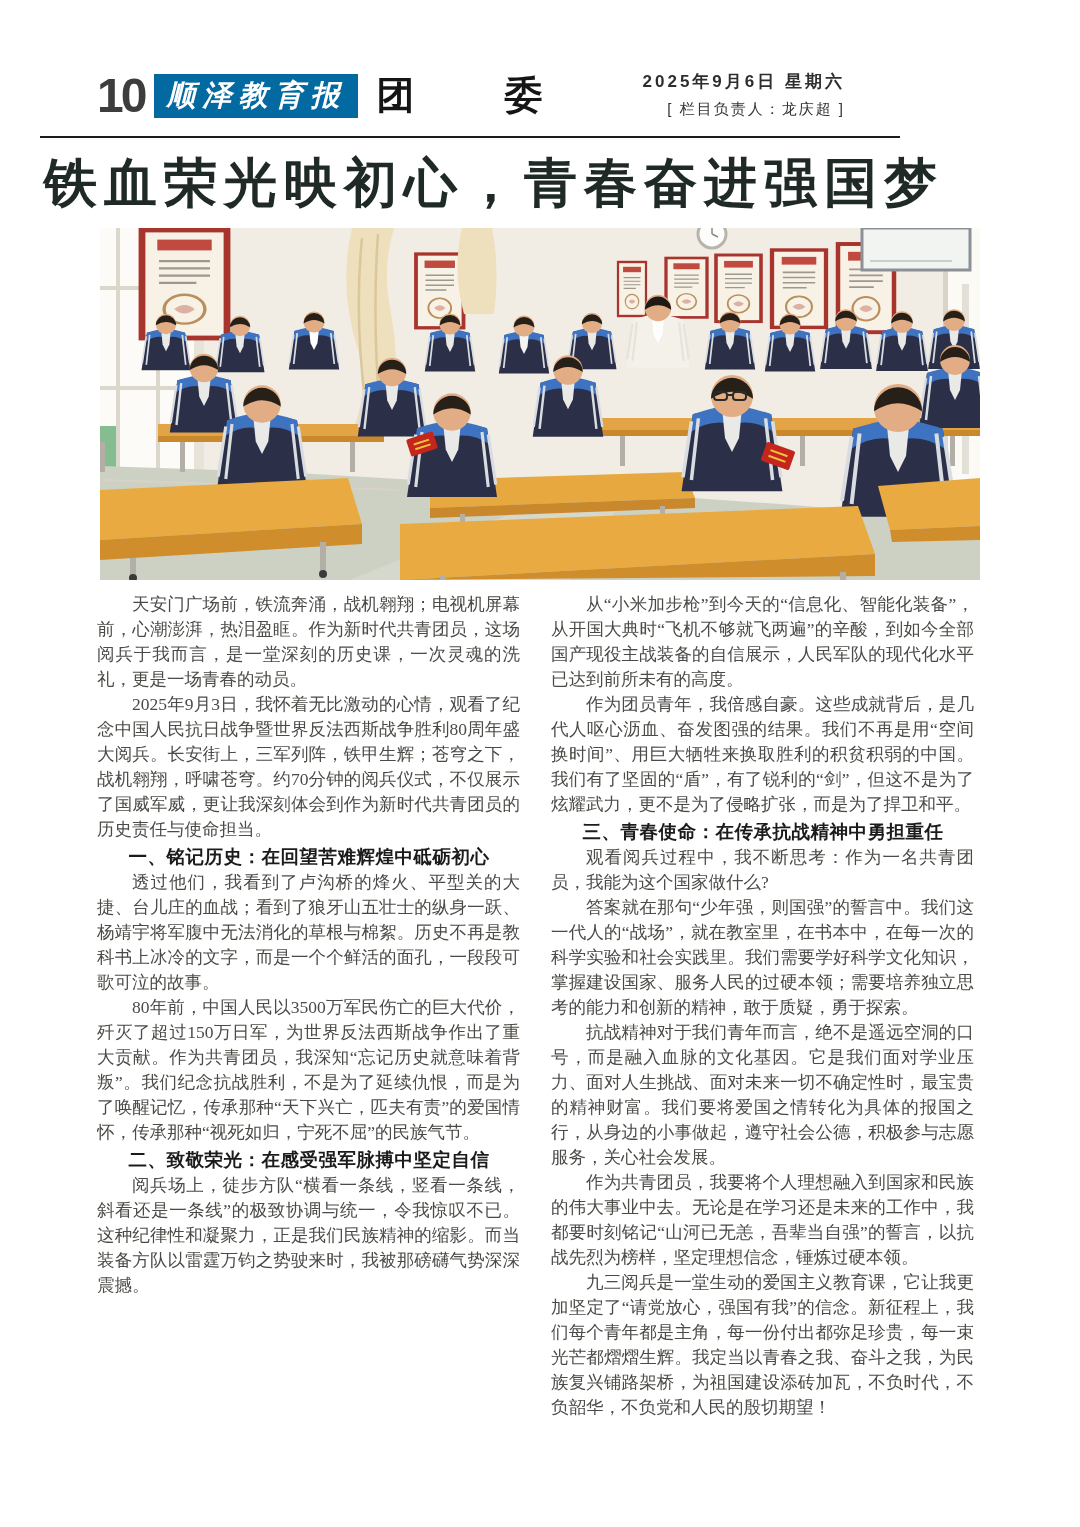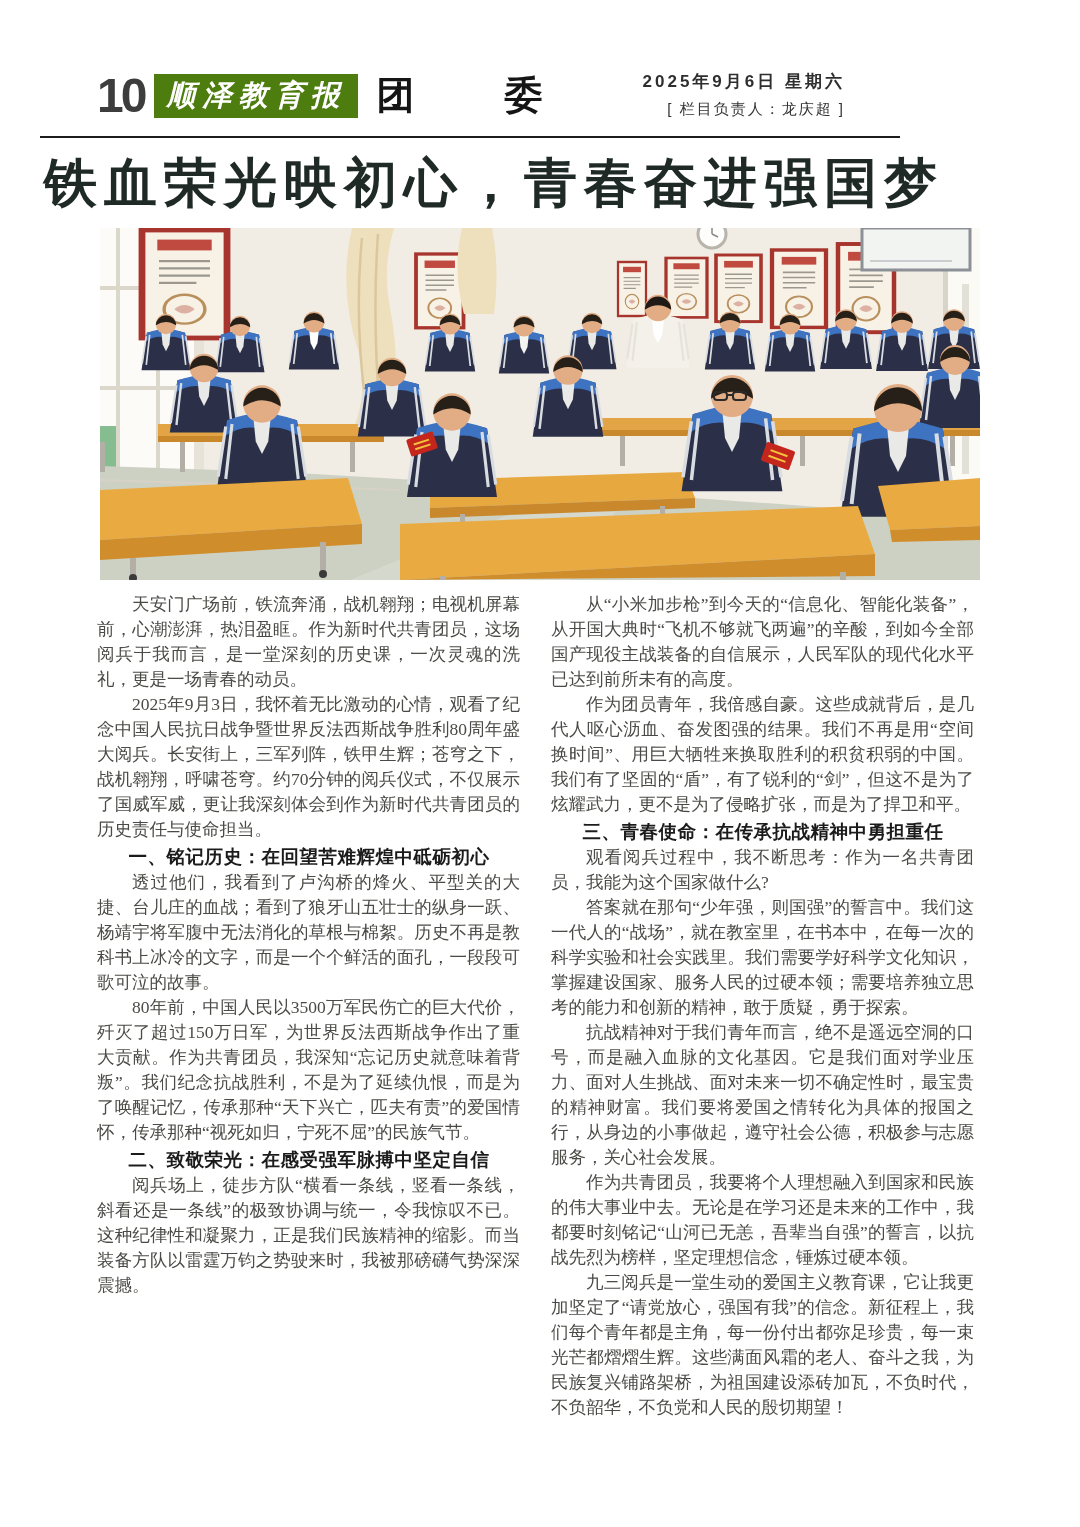--- a/index.html
+++ b/index.html
@@ -6,21 +6,21 @@
   body{width:1080px;height:1527px;overflow:hidden;
        font-family:"Liberation Serif","DejaVu Serif",serif;color:#4a4a46;}
   .page{position:relative;width:940px;height:1527px;background:#fff;}
 
   
   .header{position:absolute;left:97px;right:95px;top:70px;display:flex;
           justify-content:space-between;align-items:flex-start;}
   .mast-left{display:flex;align-items:center;}
   .page-num{font-family:"Liberation Sans",sans-serif;font-weight:bold;
             font-size:48px;line-height:46px;color:#3d3d3d;letter-spacing:-3px;}
-  .mast-box{background:#4d7c0f;color:#fff;margin-left:10px;
+  .mast-box{background:#0369a1;color:#fff;margin-left:10px;
             font-family:"DejaVu Serif",serif;font-weight:bold;font-style:italic;
             font-size:29px;line-height:29px;padding:7px 12px 8px;letter-spacing:7px;}
   .section-name{font-family:"Liberation Sans",sans-serif;font-weight:bold;
             font-size:38px;color:#151515;margin-left:18px;letter-spacing:26px;}
   .mast-right{text-align:right;font-family:"Liberation Sans",sans-serif;color:#2e2e2e;}
   .mast-date{font-size:17px;font-weight:bold;letter-spacing:3px;}
   .mast-editor{font-size:15px;margin-top:7px;letter-spacing:2px;color:#333;}
   .header-rule{position:absolute;left:40px;right:40px;top:136px;height:2px;
             background:#1c1c1c;}
 
@@ -198,17 +198,17 @@
         <p class="body-para">阅兵场上，徒步方队“横看一条线，竖看一条线，斜看还是一条线”的极致协调与统一，令我惊叹不已。这种纪律性和凝聚力，正是我们民族精神的缩影。而当装备方队以雷霆万钧之势驶来时，我被那磅礴气势深深震撼。</p>
       </div>
     <div class="col">
         <p class="body-para">从“小米加步枪”到今天的“信息化、智能化装备”，从开国大典时“飞机不够就飞两遍”的辛酸，到如今全部国产现役主战装备的自信展示，人民军队的现代化水平已达到前所未有的高度。</p>
         <p class="body-para">作为团员青年，我倍感自豪。这些成就背后，是几代人呕心沥血、奋发图强的结果。我们不再是用“空间换时间”、用巨大牺牲来换取胜利的积贫积弱的中国。我们有了坚固的“盾”，有了锐利的“剑”，但这不是为了炫耀武力，更不是为了侵略扩张，而是为了捍卫和平。</p>
         <p class="sec-heading">三、青春使命：在传承抗战精神中勇担重任</p>
         <p class="body-para">观看阅兵过程中，我不断思考：作为一名共青团员，我能为这个国家做什么?</p>
         <p class="body-para">答案就在那句“少年强，则国强”的誓言中。我们这一代人的“战场”，就在教室里，在书本中，在每一次的科学实验和社会实践里。我们需要学好科学文化知识，掌握建设国家、服务人民的过硬本领；需要培养独立思考的能力和创新的精神，敢于质疑，勇于探索。</p>
         <p class="body-para">抗战精神对于我们青年而言，绝不是遥远空洞的口号，而是融入血脉的文化基因。它是我们面对学业压力、面对人生挑战、面对未来一切不确定性时，最宝贵的精神财富。我们要将爱国之情转化为具体的报国之行，从身边的小事做起，遵守社会公德，积极参与志愿服务，关心社会发展。</p>
         <p class="body-para">作为共青团员，我要将个人理想融入到国家和民族的伟大事业中去。无论是在学习还是未来的工作中，我都要时刻铭记“山河已无恙，吾辈当自强”的誓言，以抗战先烈为榜样，坚定理想信念，锤炼过硬本领。</p>
-        <p class="body-para">九三阅兵是一堂生动的爱国主义教育课，它让我更加坚定了“请党放心，强国有我”的信念。新征程上，我们每个青年都是主角，每一份付出都弥足珍贵，每一束光芒都熠熠生辉。这些满面风霜的老人、奋斗之我，为民族复兴铺路架桥，为祖国建设添砖加瓦，不负时代，不负韶华，不负党和人民的殷切期望！</p>
+        <p class="body-para">九三阅兵是一堂生动的爱国主义教育课，它让我更加坚定了“请党放心，强国有我”的信念。新征程上，我们每个青年都是主角，每一份付出都弥足珍贵，每一束光芒都熠熠生辉。我定当以青春之我、奋斗之我，为民族复兴铺路架桥，为祖国建设添砖加瓦，不负时代，不负韶华，不负党和人民的殷切期望！</p>
       </div>
   </div>
 
 </div>
 
 </body></html>

